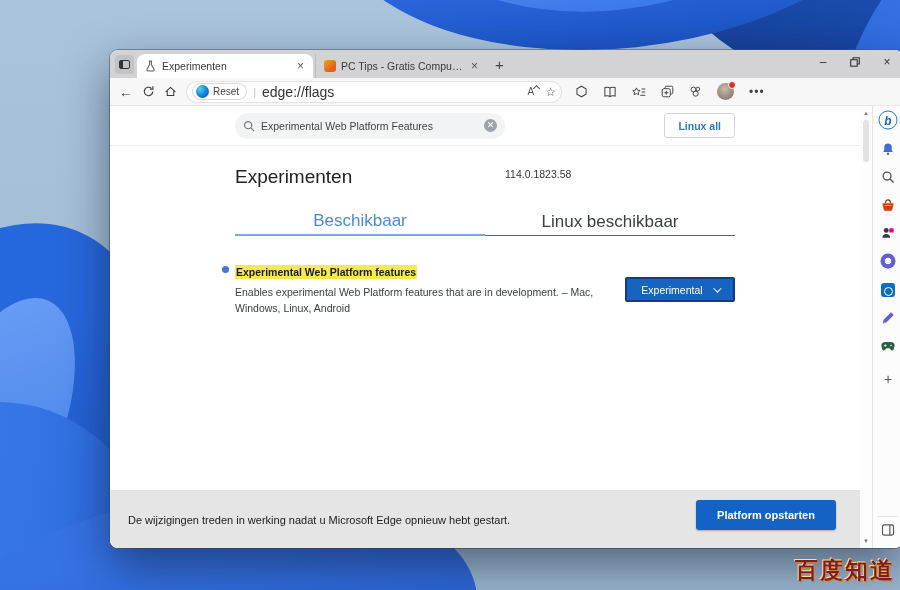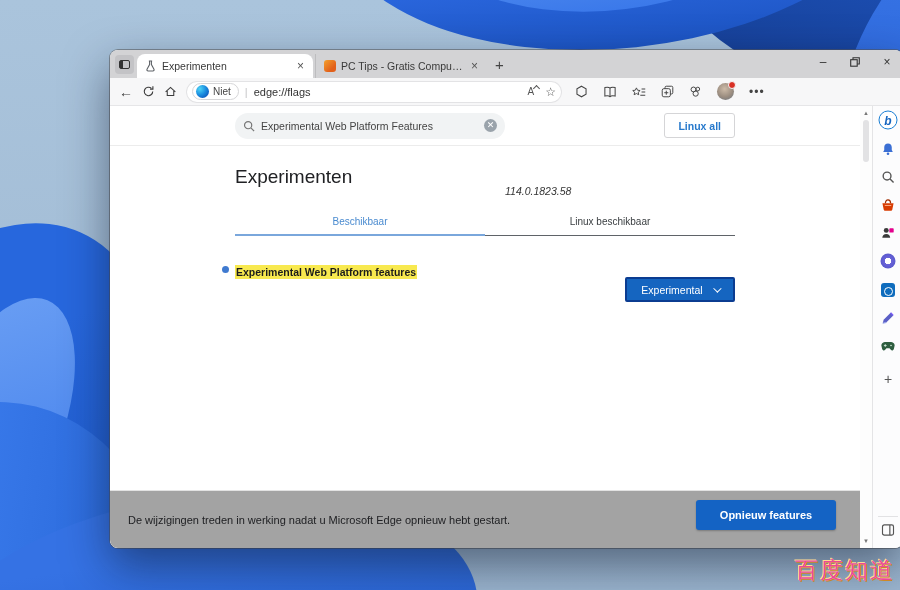--- a/index.html
+++ b/index.html
@@ -55,21 +55,21 @@
   .toolbar { height:28px; background:#f7f7f8; border-bottom:1px solid #e6e6e8;
              display:flex; align-items:center; padding:0 9px; gap:9px; }
   .tb-icon { color:#3c3c3c; font-size:14px; line-height:1; display:flex; align-items:center; justify-content:center; }
   .url-pill { width:376px; height:22px; background:#fff; border-radius:12px; box-shadow:0 0 0 1px #e3e3e5 inset;
               display:flex; align-items:center; padding:0 6px; gap:6px; }
   .edge-chip { display:flex; align-items:center; gap:4px; border:1px solid #d6d6d8; border-radius:10px;
                padding:1px 7px 1px 3px; font-size:10px; color:#444; }
   .edge-logo { width:13px; height:13px; border-radius:50%;
                background:radial-gradient(circle at 30% 30%,#4fd4f5 0%,#1b8fe0 45%,#0f5bbf 80%,#0a3f96 100%); }
   .chip-div { color:#c5c5c7; font-size:11px; }
-  .url-text { font-size:11px; color:#333; flex:1; }
+  .url-text { font-size:14px; color:#333; flex:1; }
   .read-aloud { font-size:10px; color:#555; position:relative; padding-right:5px; }
   .read-aloud i { position:absolute; right:0; top:0; width:5px; height:5px; border-left:1.2px solid #555;
                   border-top:1.2px solid #555; transform:rotate(45deg); }
   .star { font-size:12px; color:#555; }
   .cluster { display:flex; align-items:center; gap:15px; margin-left:4px; }
   .avatar { width:17px; height:17px; border-radius:50%; position:relative;
             background:radial-gradient(circle at 45% 35%,#cdbba8 0%,#9b8d80 55%,#67727f 100%); }
   .avatar::after { content:""; position:absolute; right:-2px; top:-2px; width:6px; height:6px; border-radius:50%;
                    background:#d93025; border:1px solid #f7f7f8; }
   .dots { font-size:12px; color:#444; letter-spacing:1px; }
@@ -105,47 +105,47 @@
   .search-pill input { border:none; outline:none; background:transparent; flex:1; font-size:10.5px; color:#444;
                  font-family:"Liberation Sans","DejaVu Sans",sans-serif; }
   .clear-btn { width:13px; height:13px; border-radius:50%; background:#9aa3ab; color:#fff; font-size:9px;
                display:flex; align-items:center; justify-content:center; line-height:1; }
   .reset-btn { margin-left:auto; height:25px; padding:0 13px; background:#fff; border:1px solid #d5d5d7; border-radius:3px;
                color:#2779cc; font-size:10.5px; font-weight:600; display:flex; align-items:center; }
 
   .col { width:500px; margin:0 auto; position:relative; }
   .title-row { margin-top:20px; position:relative; height:26px; }
   .page-title { font-size:19px; font-weight:400; color:#202124; }
-  .version { position:absolute; left:270px; top:19px; font-size:10.5px; color:#333;font-style:italic; }
+  .version { position:absolute; left:270px; top:2px; font-size:10.5px; color:#333; }
 
   .page-tabs { display:flex; margin-top:16px; }
-  .page-tab { width:250px; height:28px; display:flex; align-items:center; justify-content:center; font-size:10px;text-align:right; }
+  .page-tab { width:250px; height:28px; display:flex; align-items:center; justify-content:center; font-size:17px;text-align:right; }
   .page-tab.sel { color:#4a8bd0; border-bottom:2.5px solid #7aa7dc; font-weight:500; }
   .page-tab.unsel { color:#3c4043; border-bottom:1.5px solid #5f6368; }
 
   .flag-row { margin-top:26px; display:flex; }
   .flag-text { width:385px; position:relative; }
   .flag-dot { position:absolute; left:-13px; top:4px; width:7px; height:7px; border-radius:50%; background:#3f7ad0; }
   .flag-name { display:inline; background:#f8e94f; font-size:10.5px; font-weight:bold; color:#1c1c1c; padding:1px 1px; }
   .flag-desc { margin-top:5px; font-size:10.5px; color:#3c4043; line-height:1.5; width:375px; }
   .flag-link { margin-top:7px; display:inline-block; font-size:10.5px; color:#5f6368; text-decoration:underline; }
   .flag-select { margin-left:auto; margin-top:15px; width:110px; height:25px; background:#1565c0; border:2px solid #0b3c91;
                  border-radius:2px; display:flex; align-items:center; justify-content:center; gap:10px; color:#fff; font-size:10.5px; }
   .flag-select .chev { width:6px; height:6px; border-right:1.5px solid #fff; border-bottom:1.5px solid #fff;
                  transform:rotate(45deg) translateY(-2px); }
 
-  .bottom-bar { position:absolute; left:0; right:0; bottom:0; height:58px; background:#a3a3a3; border-top:1px solid #e2e2e2;
+  .bottom-bar { position:absolute; left:0; right:0; bottom:0; height:58px; background:#e5e5e5; border-top:1px solid #e2e2e2;
                 display:flex; align-items:center; padding-left:18px; }
   .notice { font-size:11px; color:#202124; }
   .restart-btn { position:absolute; right:24px; top:9px; width:140px; height:30px; background:#1463c4; color:#fff;
                  font-size:11px; font-weight:600; border:none; border-radius:3px; display:flex; align-items:center;
                  justify-content:center; box-shadow:0 1px 2px rgba(0,0,0,.25); }
 
-  .watermark { position:absolute; right:5px; bottom:4px; font-size:23px; font-weight:normal; letter-spacing:2px;
-               color:#ec4899; text-shadow:0 0 1px #ffe9b8, 1px 1px 0 #c97f14, -1px -1px 0 #ffd98f; }
+  .watermark { position:absolute; right:5px; bottom:4px; font-size:23px; font-weight:bold; letter-spacing:2px;
+               color:#7f1d1d; text-shadow:0 0 1px #ffe9b8, 1px 1px 0 #c97f14, -1px -1px 0 #ffd98f; }
   svg { display:block; }
 </style>
 </head>
 <body>
 
 <div class="shape petal-topright"></div>
 <div class="shape petal-top"></div>
 <div class="shape petal-top2"></div>
 <div class="shape blob-right"></div>
 <div class="shape bloom-left1"></div>
@@ -202,21 +202,21 @@
     </span>
     <span class="tb-icon">
       <svg width="13" height="13" viewBox="0 0 16 16">
           <path d="M2 8.4 8 3l6 5.4M4 7.4V13h8V7.4" fill="none" stroke="#3c3c3c" stroke-width="1.3"></path>
         </svg>
     </span>
 
     <div class="url-pill">
       <span class="edge-chip">
         <span class="edge-logo"></span>
-        <span>Niet</span>
+        <span>Reset</span>
       </span>
       <span class="chip-div">|</span>
       <span class="url-text">edge://flags</span>
       <span class="read-aloud"><span>A</span><i></i></span>
       <span class="star">☆</span>
     </div>
 
     <div class="cluster">
       <span class="tb-icon">
         <svg width="13" height="13" viewBox="0 0 16 16">
@@ -279,31 +279,32 @@
 
         <div class="page-tabs">
           <div class="page-tab sel">Beschikbaar</div>
           <div class="page-tab unsel">Linux beschikbaar</div>
         </div>
 
         <div class="flag-row">
           <div class="flag-text">
             <span class="flag-dot"></span>
             <span class="flag-name">Experimental Web Platform features</span>
+            <div class="flag-desc">Enables experimental Web Platform features that are in development. – Mac, Windows, Linux, Android</div>
           </div>
           <div class="flag-select">
             <span>Experimental</span>
             <span class="chev"></span>
           </div>
         </div>
       </div>
 
       <div class="bottom-bar">
         <span class="notice">De wijzigingen treden in werking nadat u Microsoft Edge opnieuw hebt gestart.</span>
-        <button class="restart-btn">Opnieuw features</button>
+        <button class="restart-btn">Platform opstarten</button>
       </div>
     </div>
 
     <div class="pg-scroll">
       <span class="arrow up">▲</span>
       <span class="pg-thumb"></span>
       <span class="arrow down">▼</span>
     </div>
 
     <div class="sidebar">

